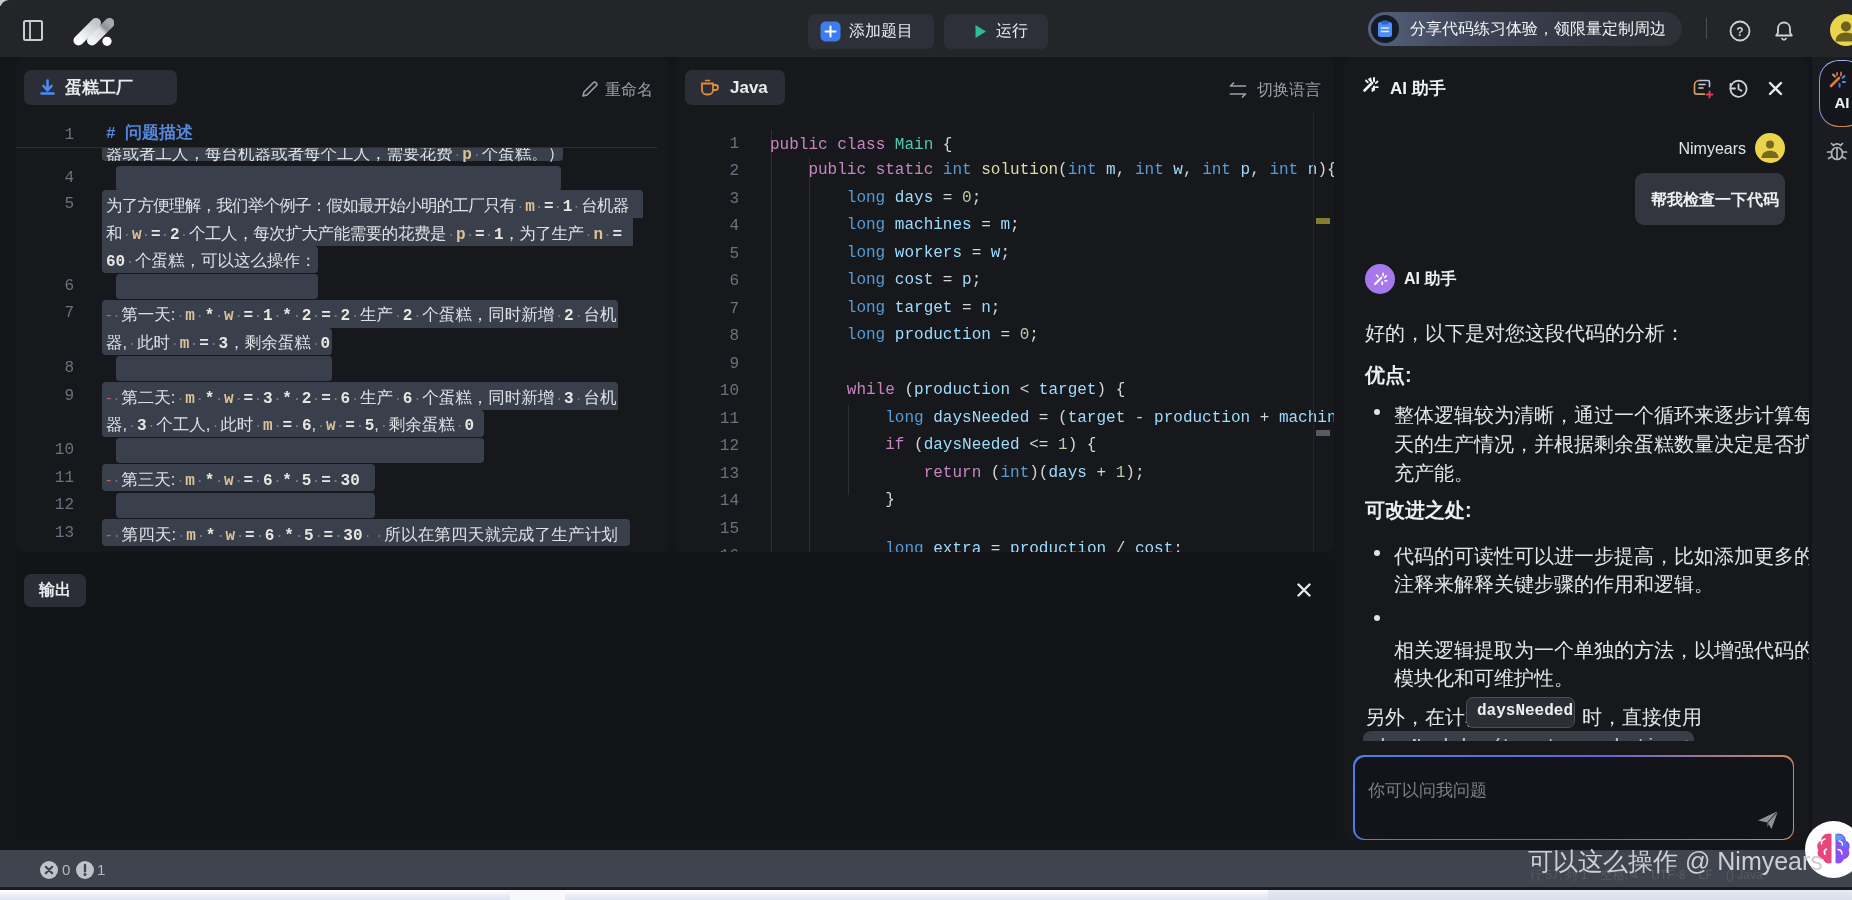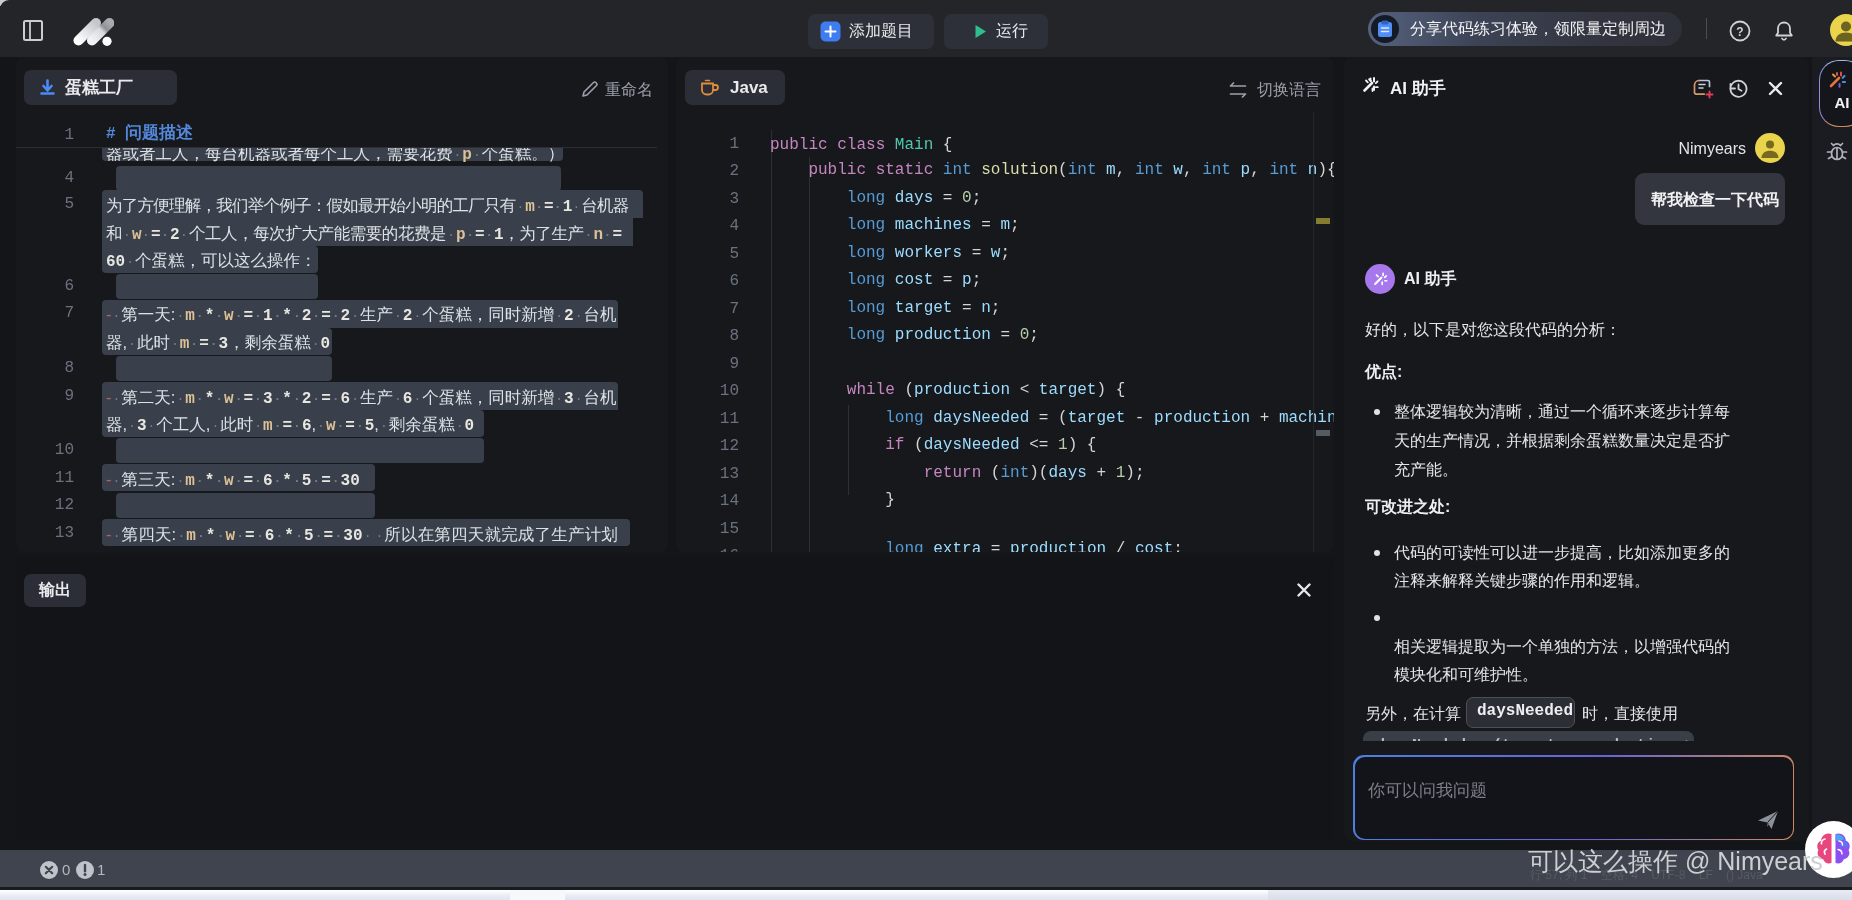--- a/index.html
+++ b/index.html
@@ -26,21 +26,21 @@
 .crow{position:absolute;left:770px;font-family:"Liberation Mono",monospace;font-size:16px;white-space:pre;color:#d4d4d4;}
 .cgut{position:absolute;width:50px;text-align:right;color:#6a7280;font-family:"Liberation Mono",monospace;font-size:16px;}
 .kw{color:#c586c0;}
 .ty{color:#569cd6;}
 .vr{color:#9cdcfe;}
 .fn{color:#dcdcaa;}
 .nm{color:#b5cea8;}
 .cl{color:#4ec9b0;}
 .ig{position:absolute;width:1px;background:#2c2f36;}
 
-.aitxt{position:absolute;color:#e3e5e9;font-size:16px;white-space:pre;}
+.aitxt{position:absolute;color:#e3e5e9;font-size:20px;white-space:pre;}
 .aib{font-weight:bold;color:#eceef1;}
 </style>
 </head>
 <body>
 
 <div class="abs" id="corner"></div>
 
 <div class="abs" id="topbar"></div>
 <div class="abs" id="tb-icons" style="left:0;top:0;width:1852px;height:57px;">
 

